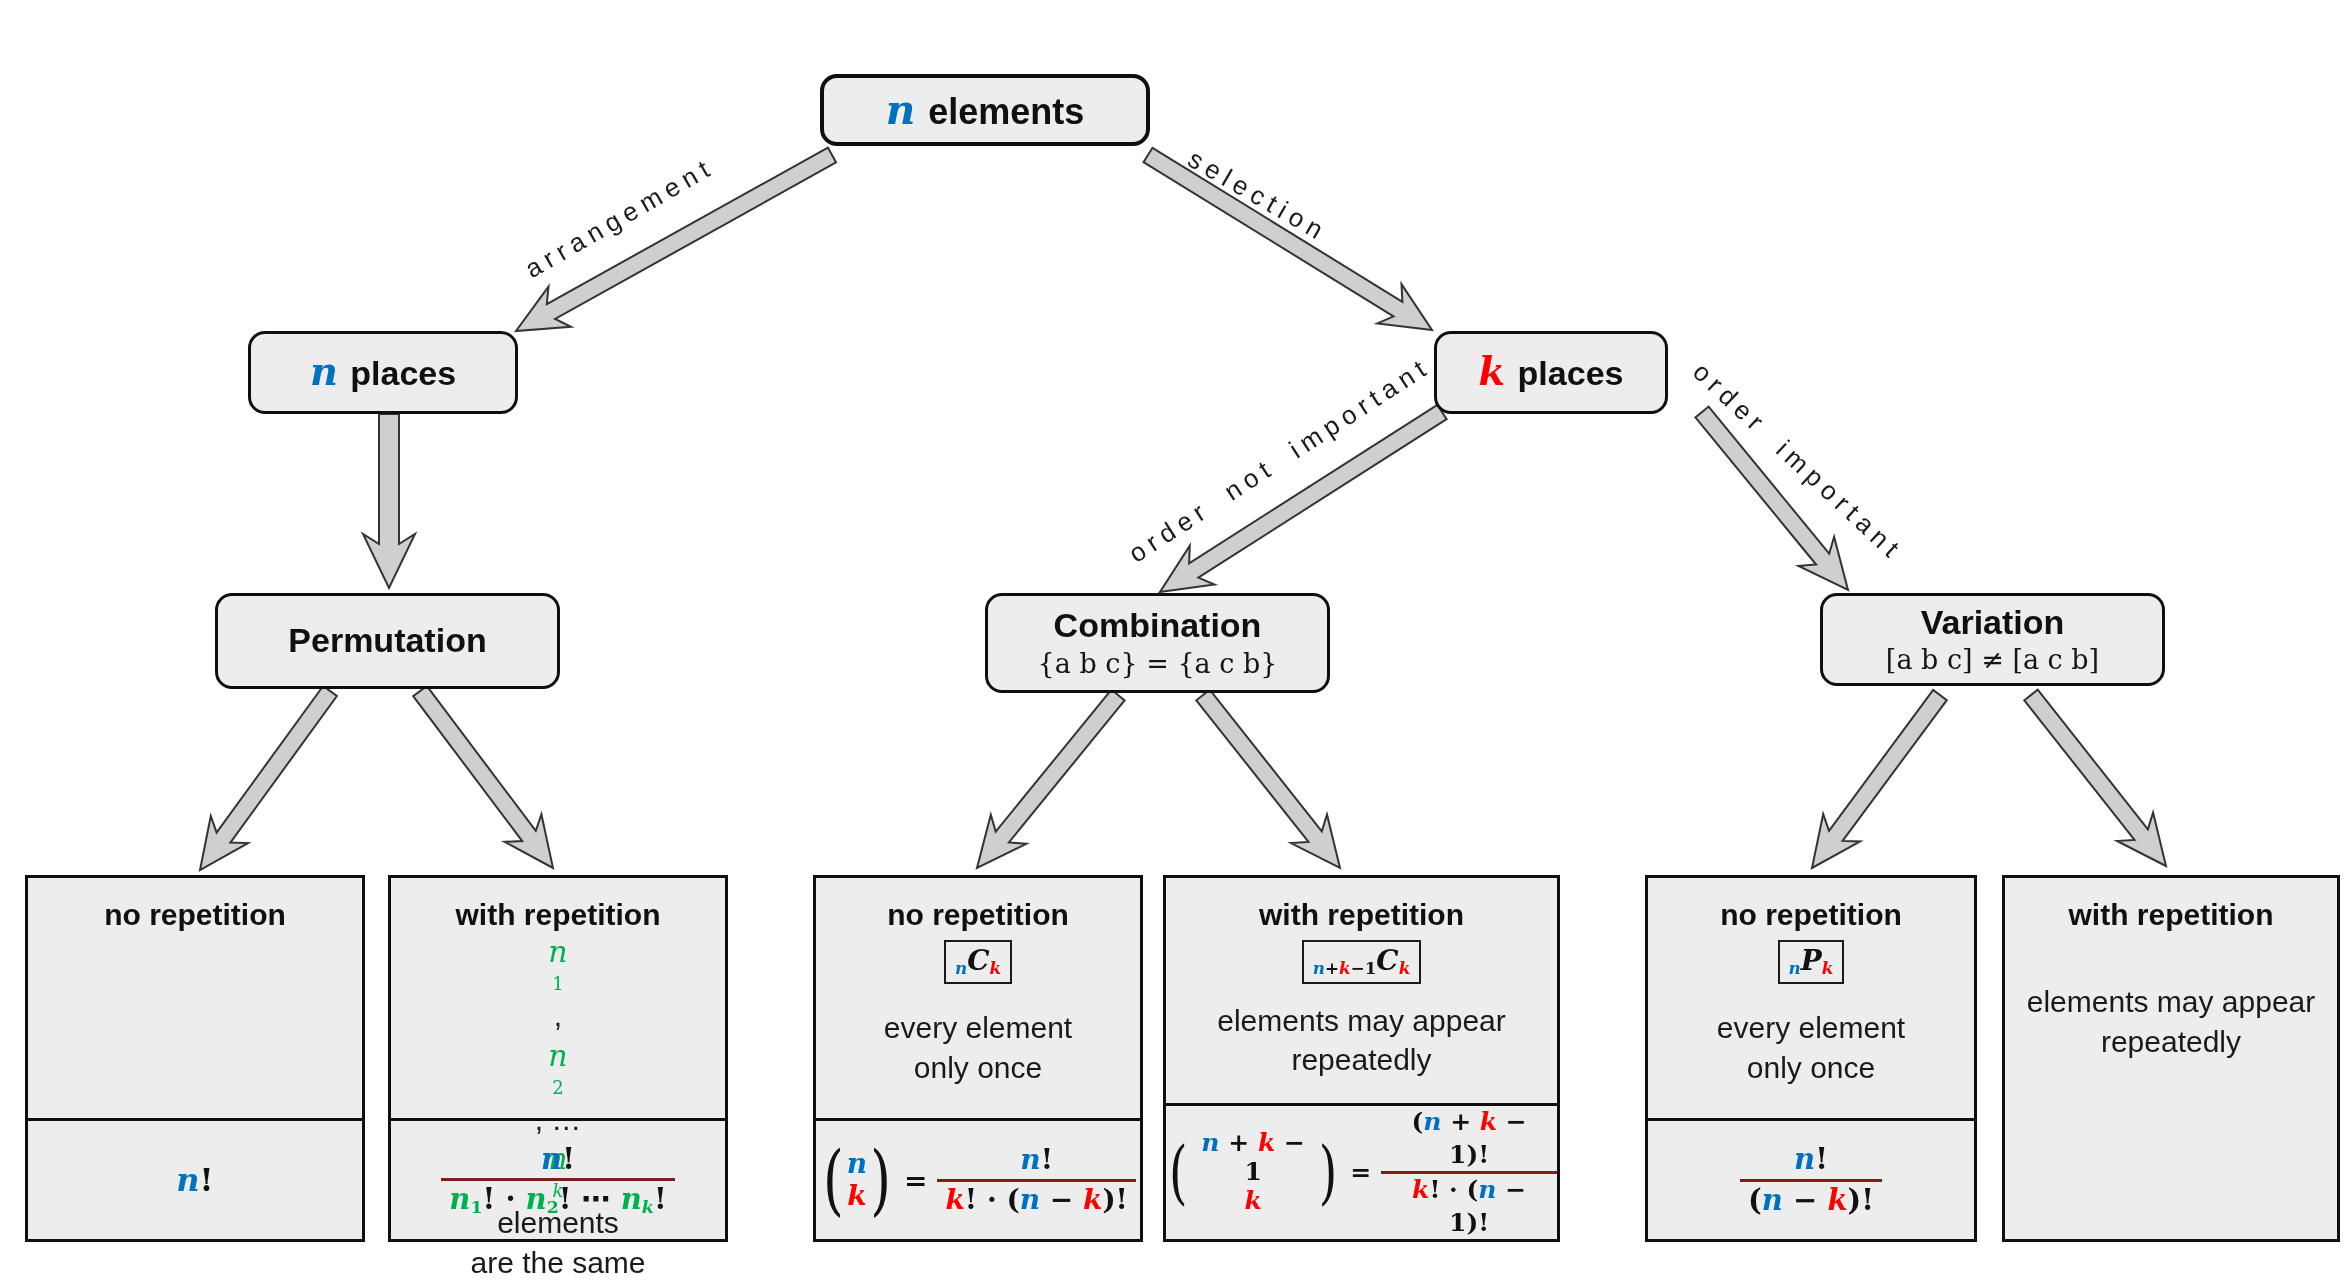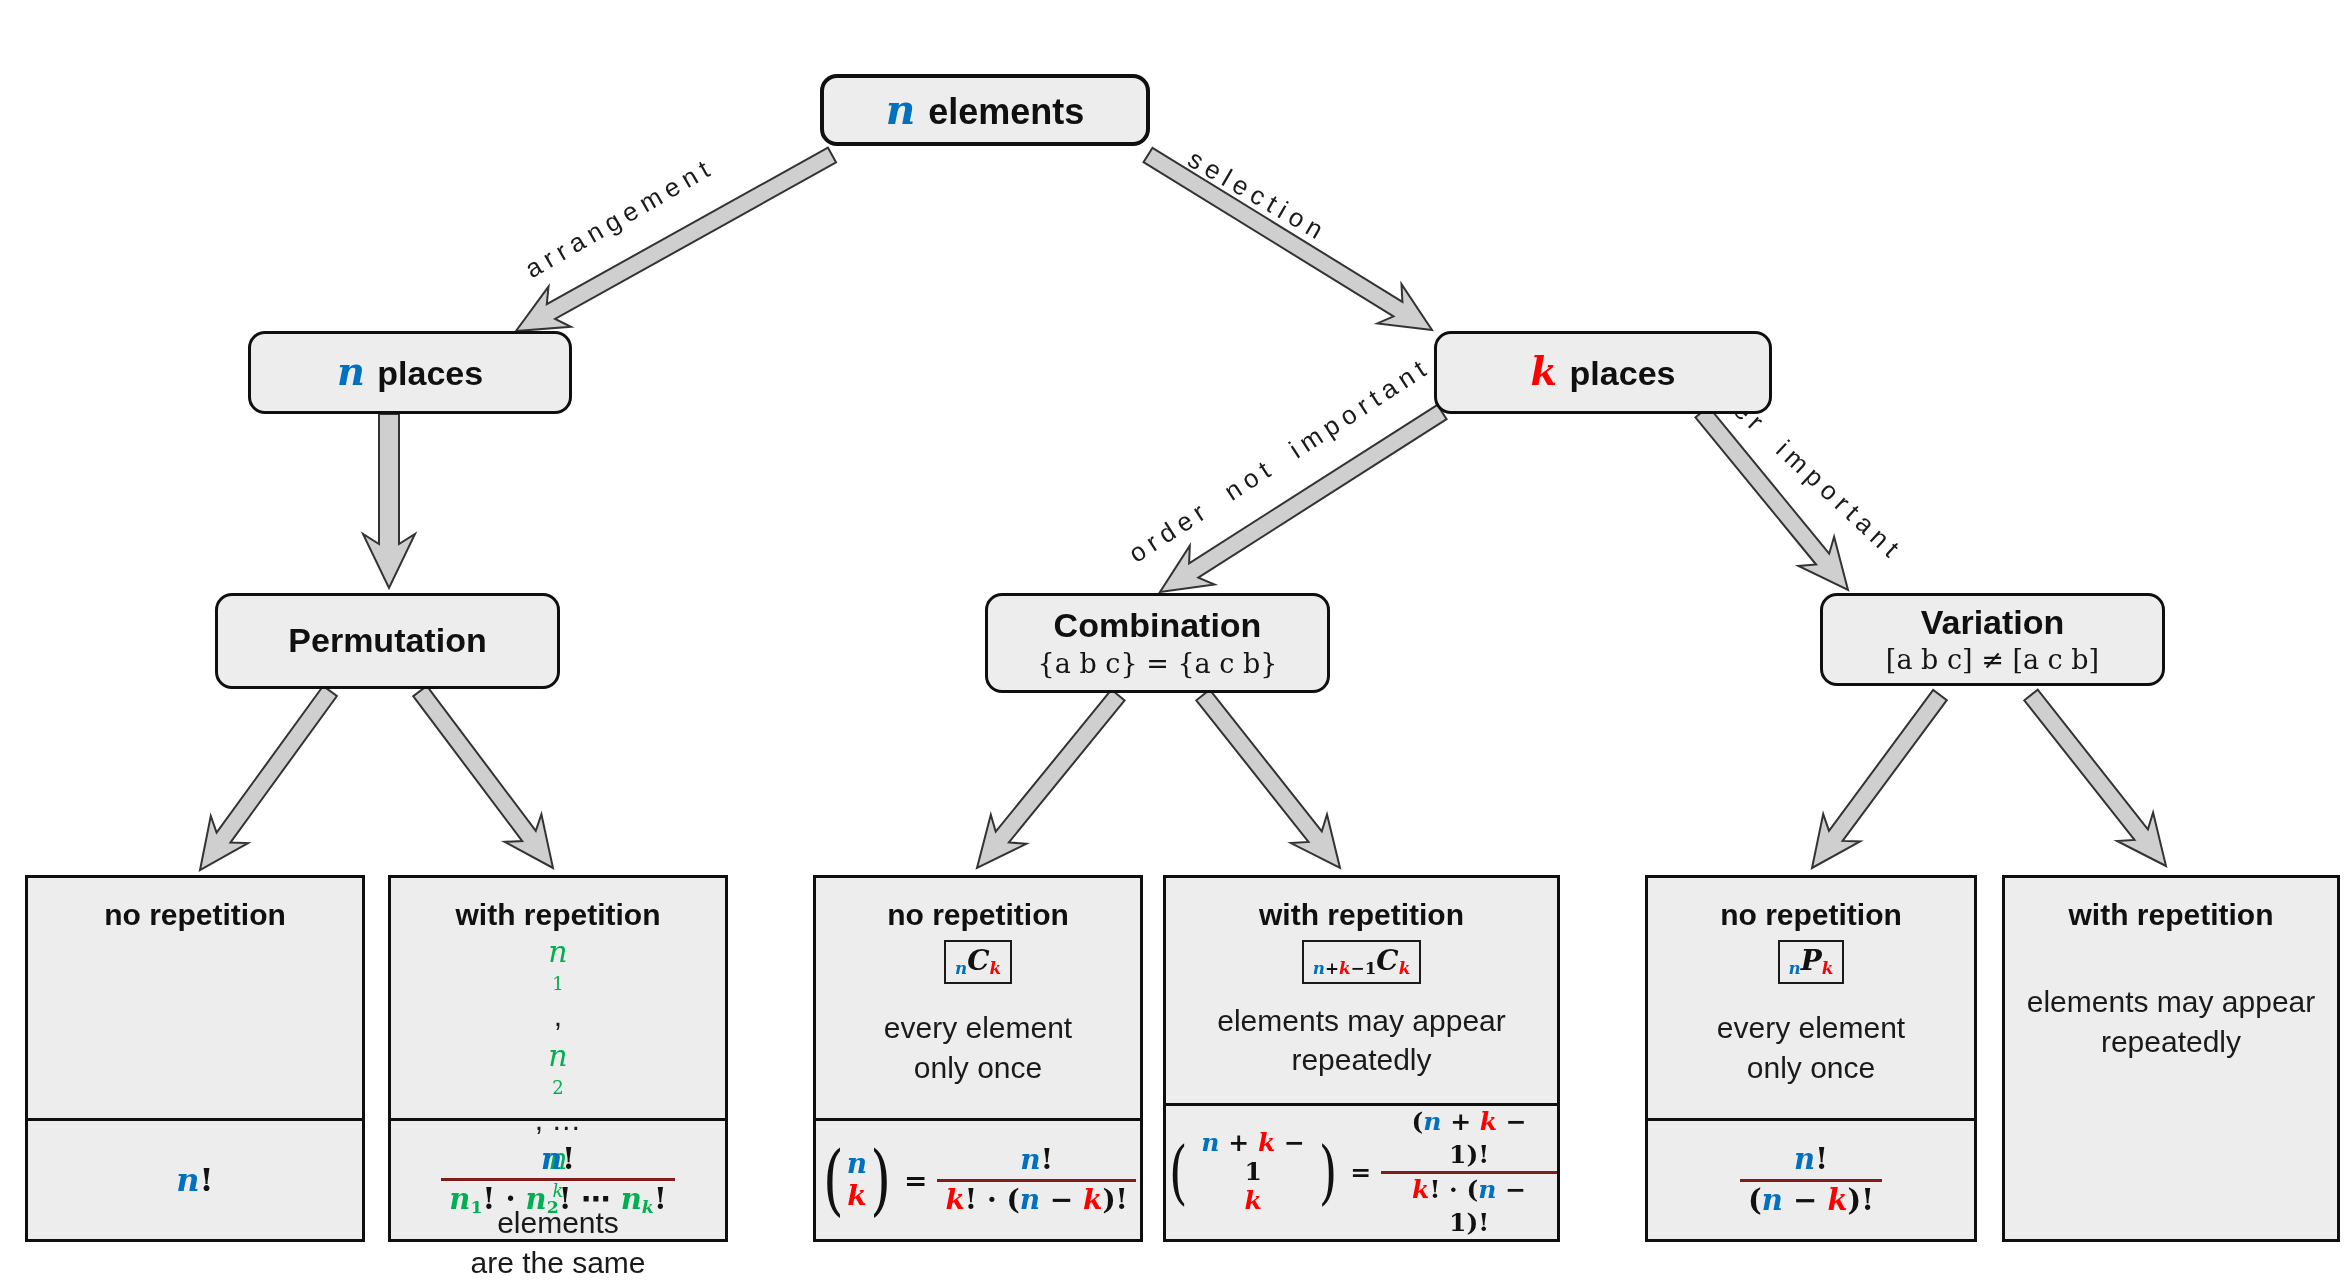--- a/index.html
+++ b/index.html
@@ -84,25 +84,25 @@
 
 <div class="edge-label" style="left:620px;top:218px;transform:translate(-50%,-50%) rotate(-30deg);">arrangement</div>
 <div class="edge-label" style="left:1258px;top:196px;transform:translate(-50%,-50%) rotate(30deg);">selection</div>
 <div class="edge-label" style="left:1280px;top:460px;transform:translate(-50%,-50%) rotate(-33deg);">order not important</div>
 <div class="edge-label" style="left:1798px;top:462px;transform:translate(-50%,-50%) rotate(43deg);">order important</div>
 
 <div class="node" id="node-root" style="left:820px;top:74px;width:330px;height:72px;border-width:4px;">
   <span class="node-title"><span class="tok c-blue it">n</span><span class="tok"> elements</span></span>
 </div>
 
-<div class="node" style="left:248px;top:331px;width:324px;height:83px;">
+<div class="node" style="left:248px;top:331px;width:270px;height:83px;">
   <span class="node-title"><span class="tok c-blue it">n</span><span class="tok"> places</span></span>
 </div>
 
-<div class="node" style="left:1434px;top:331px;width:338px;height:83px;text-align:center;">
+<div class="node" style="left:1434px;top:331px;width:234px;height:83px;text-align:center;">
   <span class="node-title"><span class="tok c-red it">k</span><span class="tok"> places</span></span>
 </div>
 
 <div class="node" style="left:215px;top:593px;width:345px;height:96px;">
   <span class="node-title">Permutation</span>
 </div>
 
 <div class="node" style="left:985px;top:593px;width:345px;height:100px;">
   <span class="node-title">Combination</span>
   <span class="node-sub">{a b c} = {a c b}</span>

